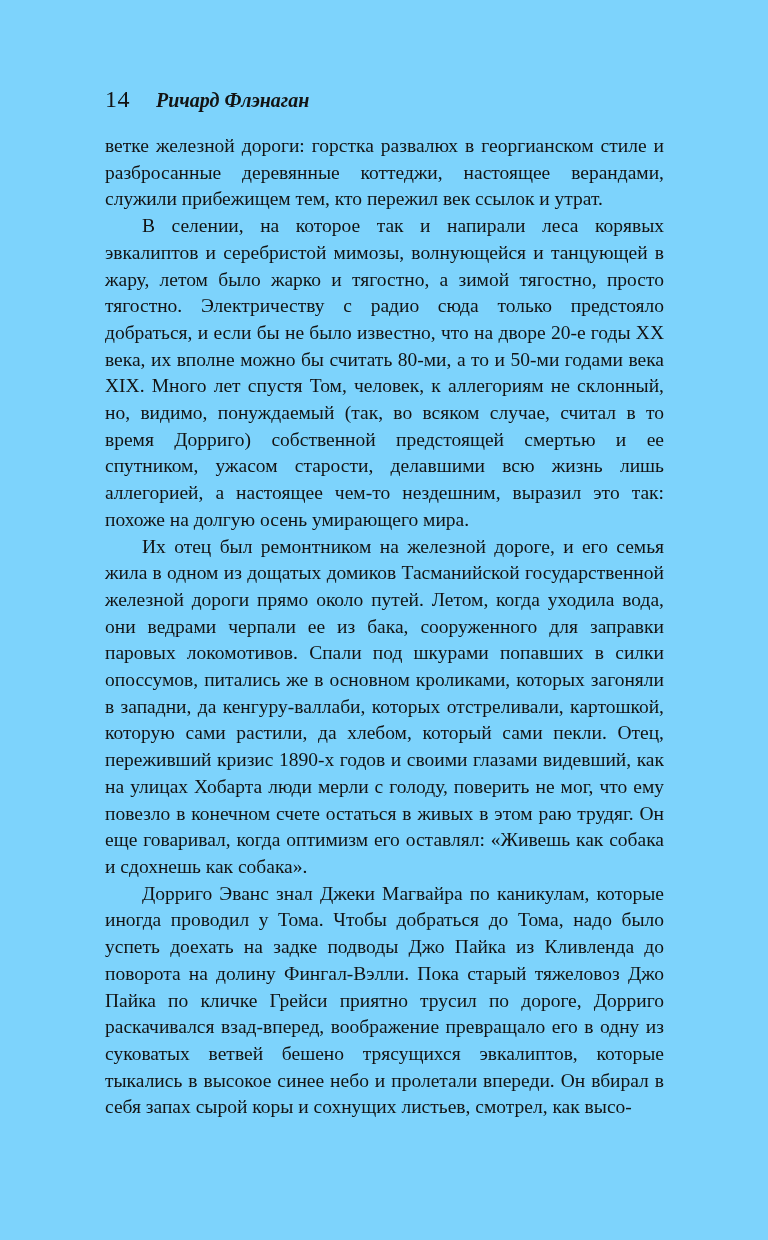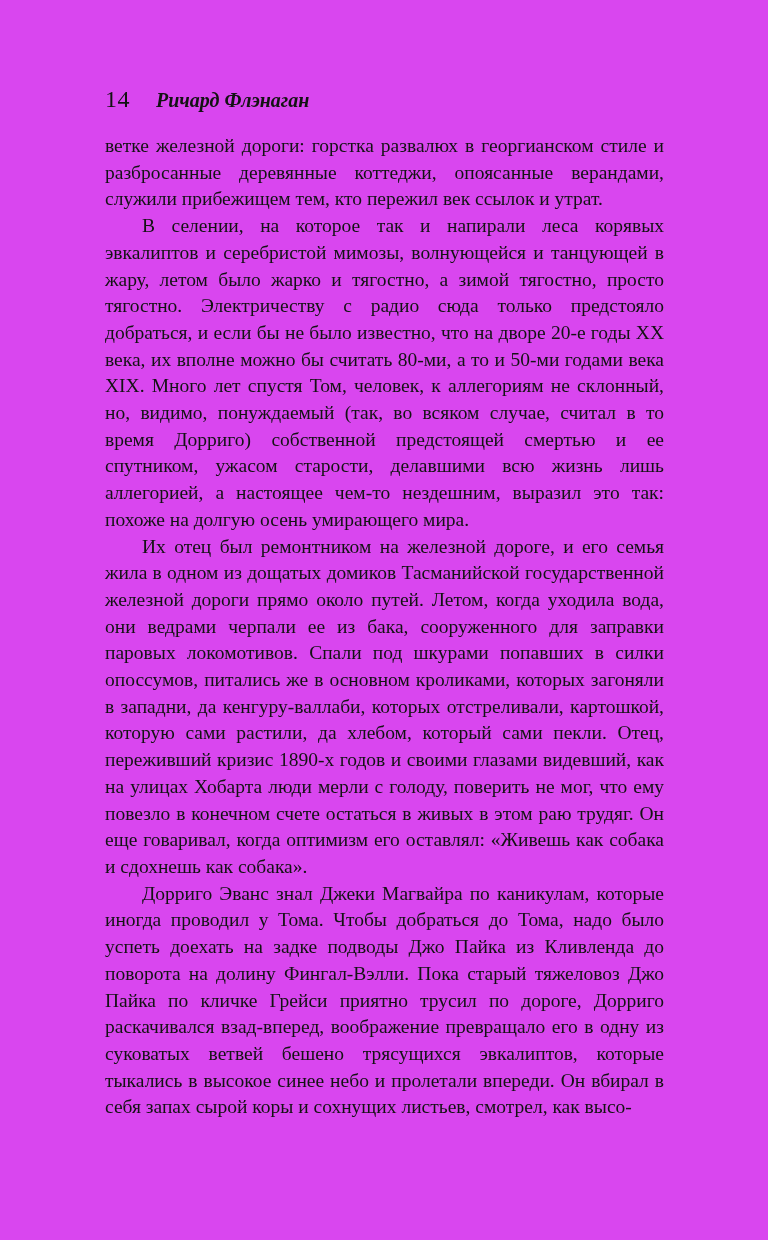--- a/index.html
+++ b/index.html
@@ -5,21 +5,21 @@
     html, body {
       margin: 0;
       padding: 0;
       background: #ffffff;
     }
     .page {
       position: relative;
       width: 768px;
       height: 1240px;
       margin: 0 auto;
-      background: #d946ef;
+      background: #7dd3fc;
       box-sizing: border-box;
       padding: 86px 104px 0 105px;
       color: #131313;
       font-family: "Liberation Serif", "DejaVu Serif", serif;
       overflow: hidden;
     }
     .page-header {
       display: flex;
       align-items: baseline;
       margin: 0 0 20px 0;
@@ -56,19 +56,19 @@
 <body>
 
 <div class="page">
 
   <div class="page-header">
     <span class="page-number">14</span>
     <span class="running-title">Ричард Флэнаган</span>
   </div>
 
   <div class="text-block">
-    <p class="no-indent">ветке железной дороги: горстка развалюх в георгианском стиле и разбросанные деревянные коттеджи, опоясанные верандами, служили прибежищем тем, кто пережил век ссылок и утрат.</p>
+    <p class="no-indent">ветке железной дороги: горстка развалюх в георгианском стиле и разбросанные деревянные коттеджи, настоящее верандами, служили прибежищем тем, кто пережил век ссылок и утрат.</p>
     <p>В селении, на которое так и напирали леса корявых эвкалиптов и серебристой мимозы, волнующейся и танцующей в жару, летом было жарко и тягостно, а зимой тягостно, просто тягостно. Электричеству с радио сюда только предстояло добраться, и если бы не было известно, что на дворе 20-е годы XX века, их вполне можно бы считать 80-ми, а то и 50-ми годами века XIX. Много лет спустя Том, человек, к аллегориям не склонный, но, видимо, понуждаемый (так, во всяком случае, считал в то время Дорриго) собственной предстоящей смертью и ее спутником, ужасом старости, делавшими всю жизнь лишь аллегорией, а настоящее чем-то нездешним, выразил это так: похоже на долгую осень умирающего мира.</p>
     <p>Их отец был ремонтником на железной дороге, и его семья жила в одном из дощатых домиков Тасманийской государственной железной дороги прямо около путей. Летом, когда уходила вода, они ведрами черпали ее из бака, сооруженного для заправки паровых локомотивов. Спали под шкурами попавших в силки опоссумов, питались же в основном кроликами, которых загоняли в западни, да кенгуру-валлаби, которых отстреливали, картошкой, которую сами растили, да хлебом, который сами пекли. Отец, переживший кризис 1890-х годов и своими глазами видевший, как на улицах Хобарта люди мерли с голоду, поверить не мог, что ему повезло в конечном счете остаться в живых в этом раю трудяг. Он еще говаривал, когда оптимизм его оставлял: «Живешь как собака и сдохнешь как собака».</p>
     <p>Дорриго Эванс знал Джеки Магвайра по каникулам, которые иногда проводил у Тома. Чтобы добраться до Тома, надо было успеть доехать на задке подводы Джо Пайка из Кливленда до поворота на долину Фингал-Вэлли. Пока старый тяжеловоз Джо Пайка по кличке Грейси приятно трусил по дороге, Дорриго раскачивался взад-вперед, воображение превращало его в одну из суковатых ветвей бешено трясущихся эвкалиптов, которые тыкались в высокое синее небо и пролетали впереди. Он вбирал в себя запах сырой коры и сохнущих листьев, смотрел, как высо-</p>
   </div>
 
 </div>
 
 </body></html>

